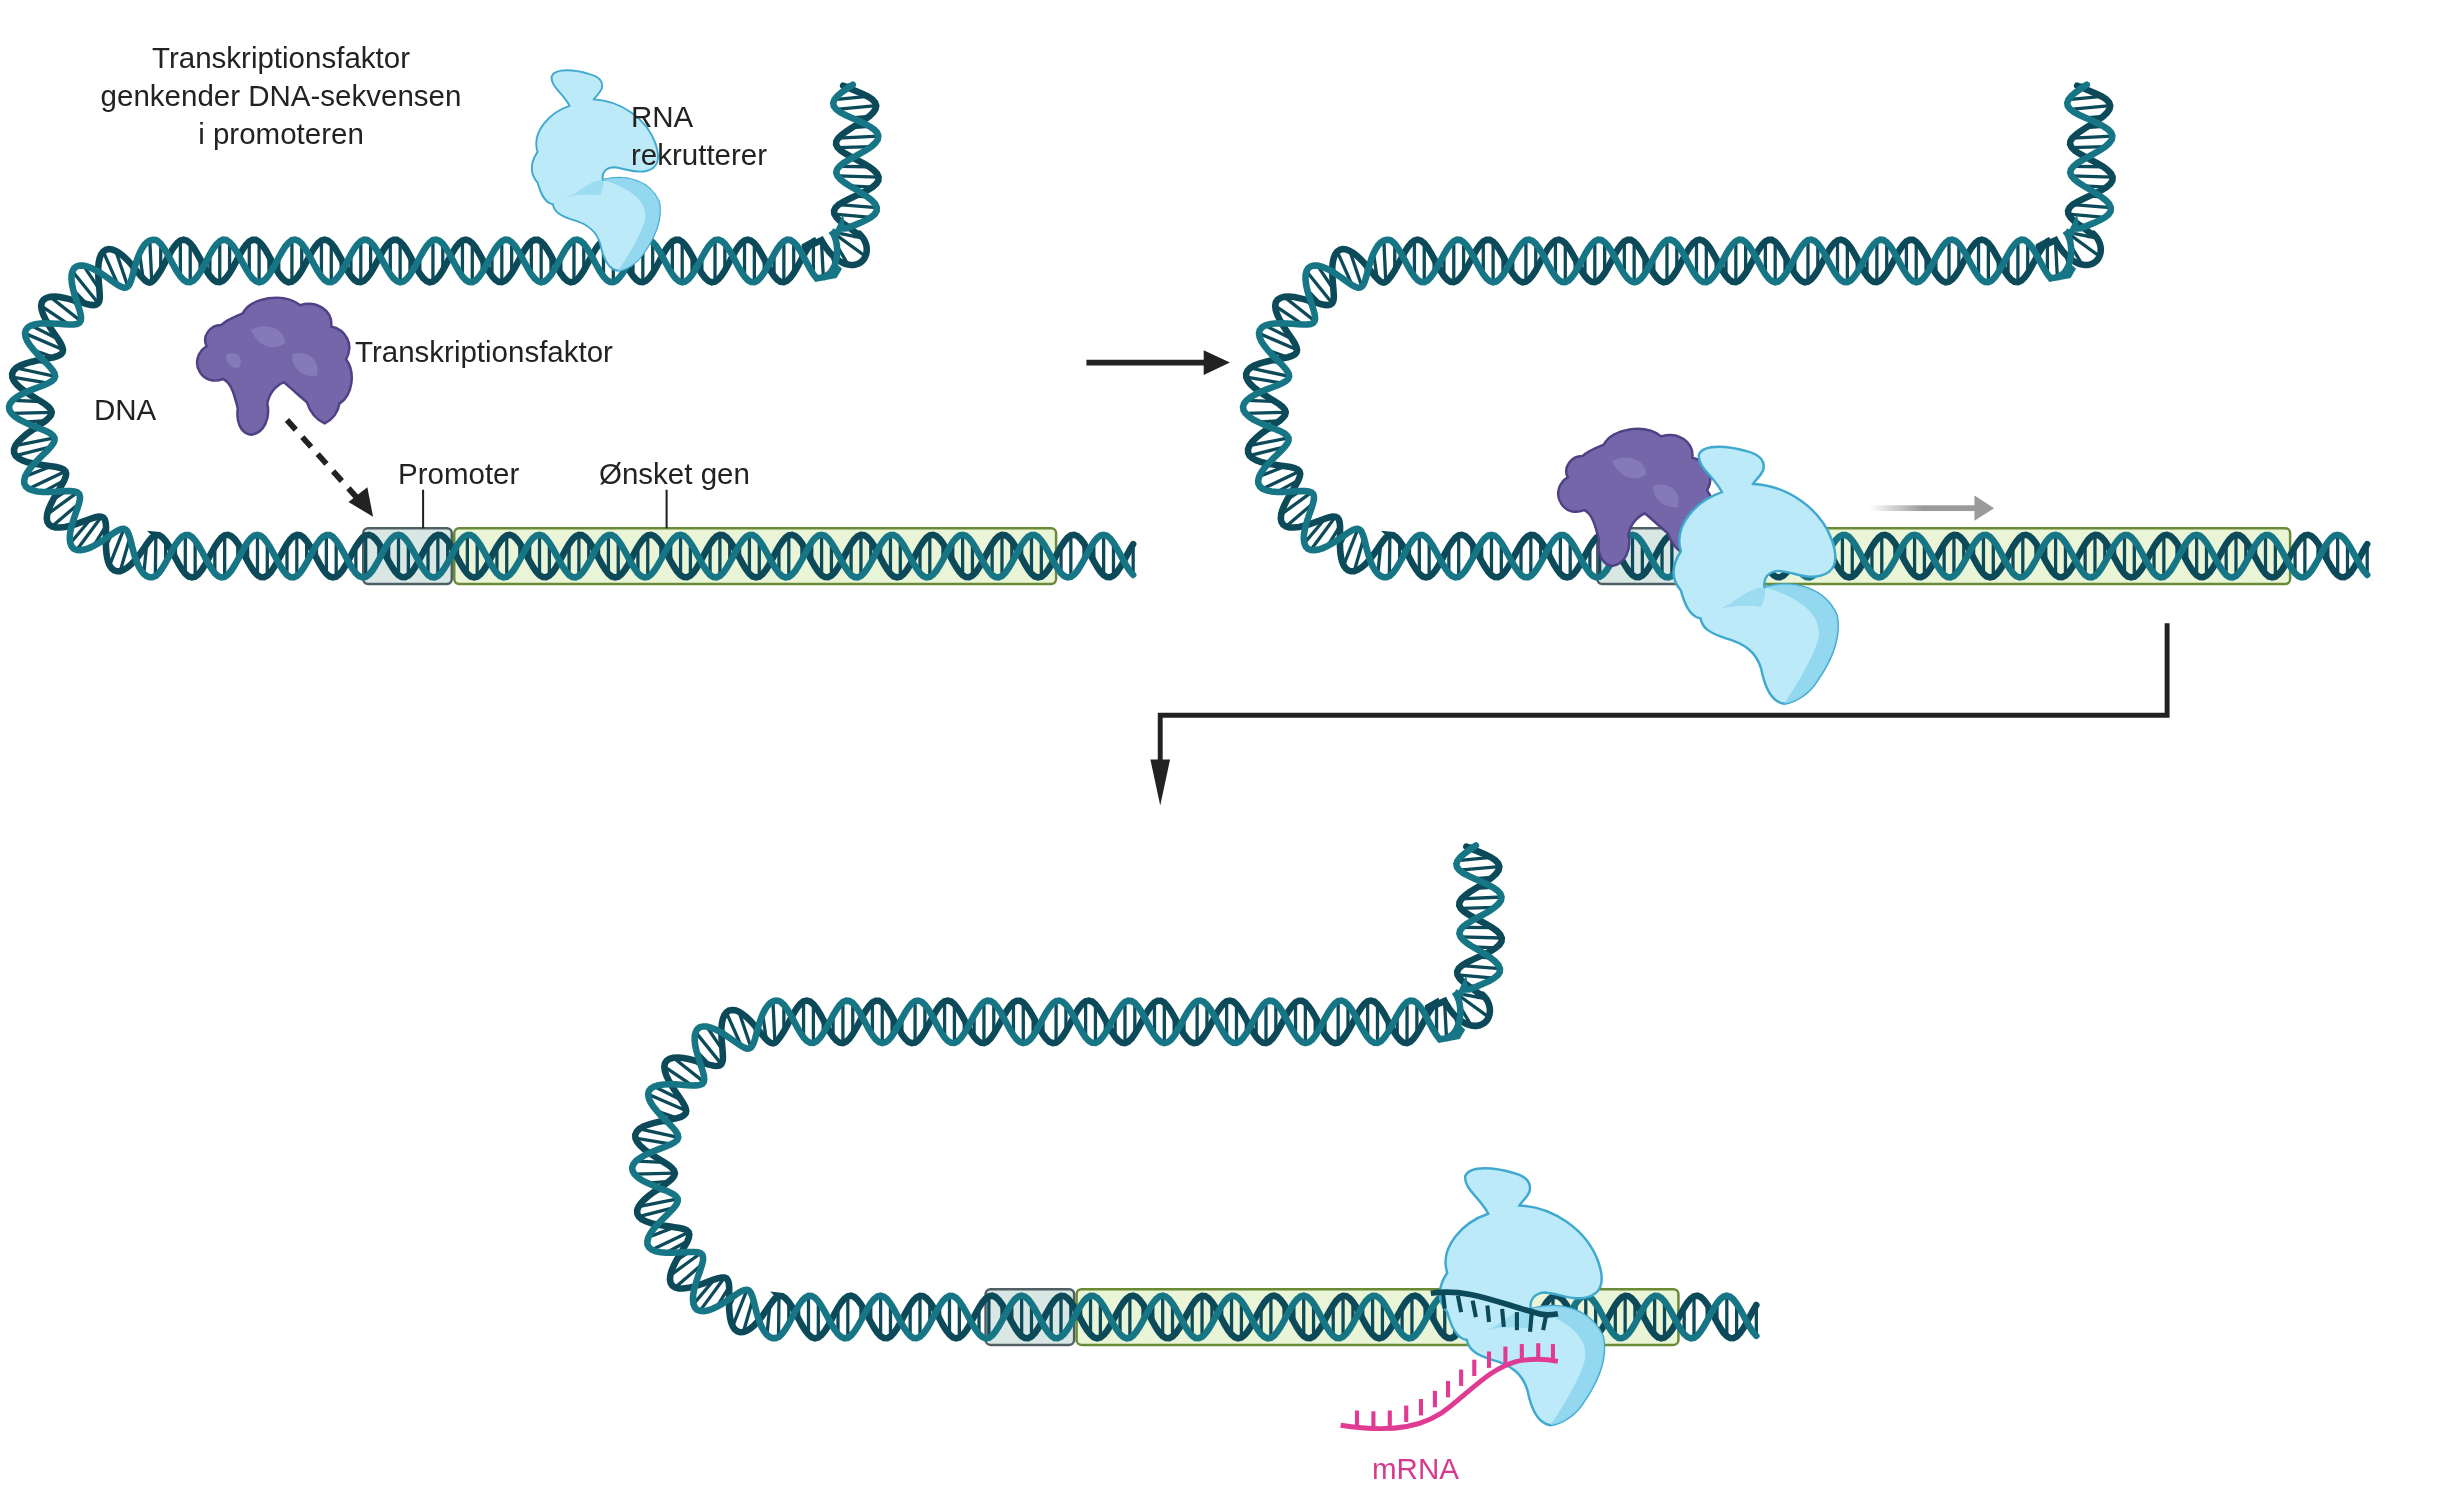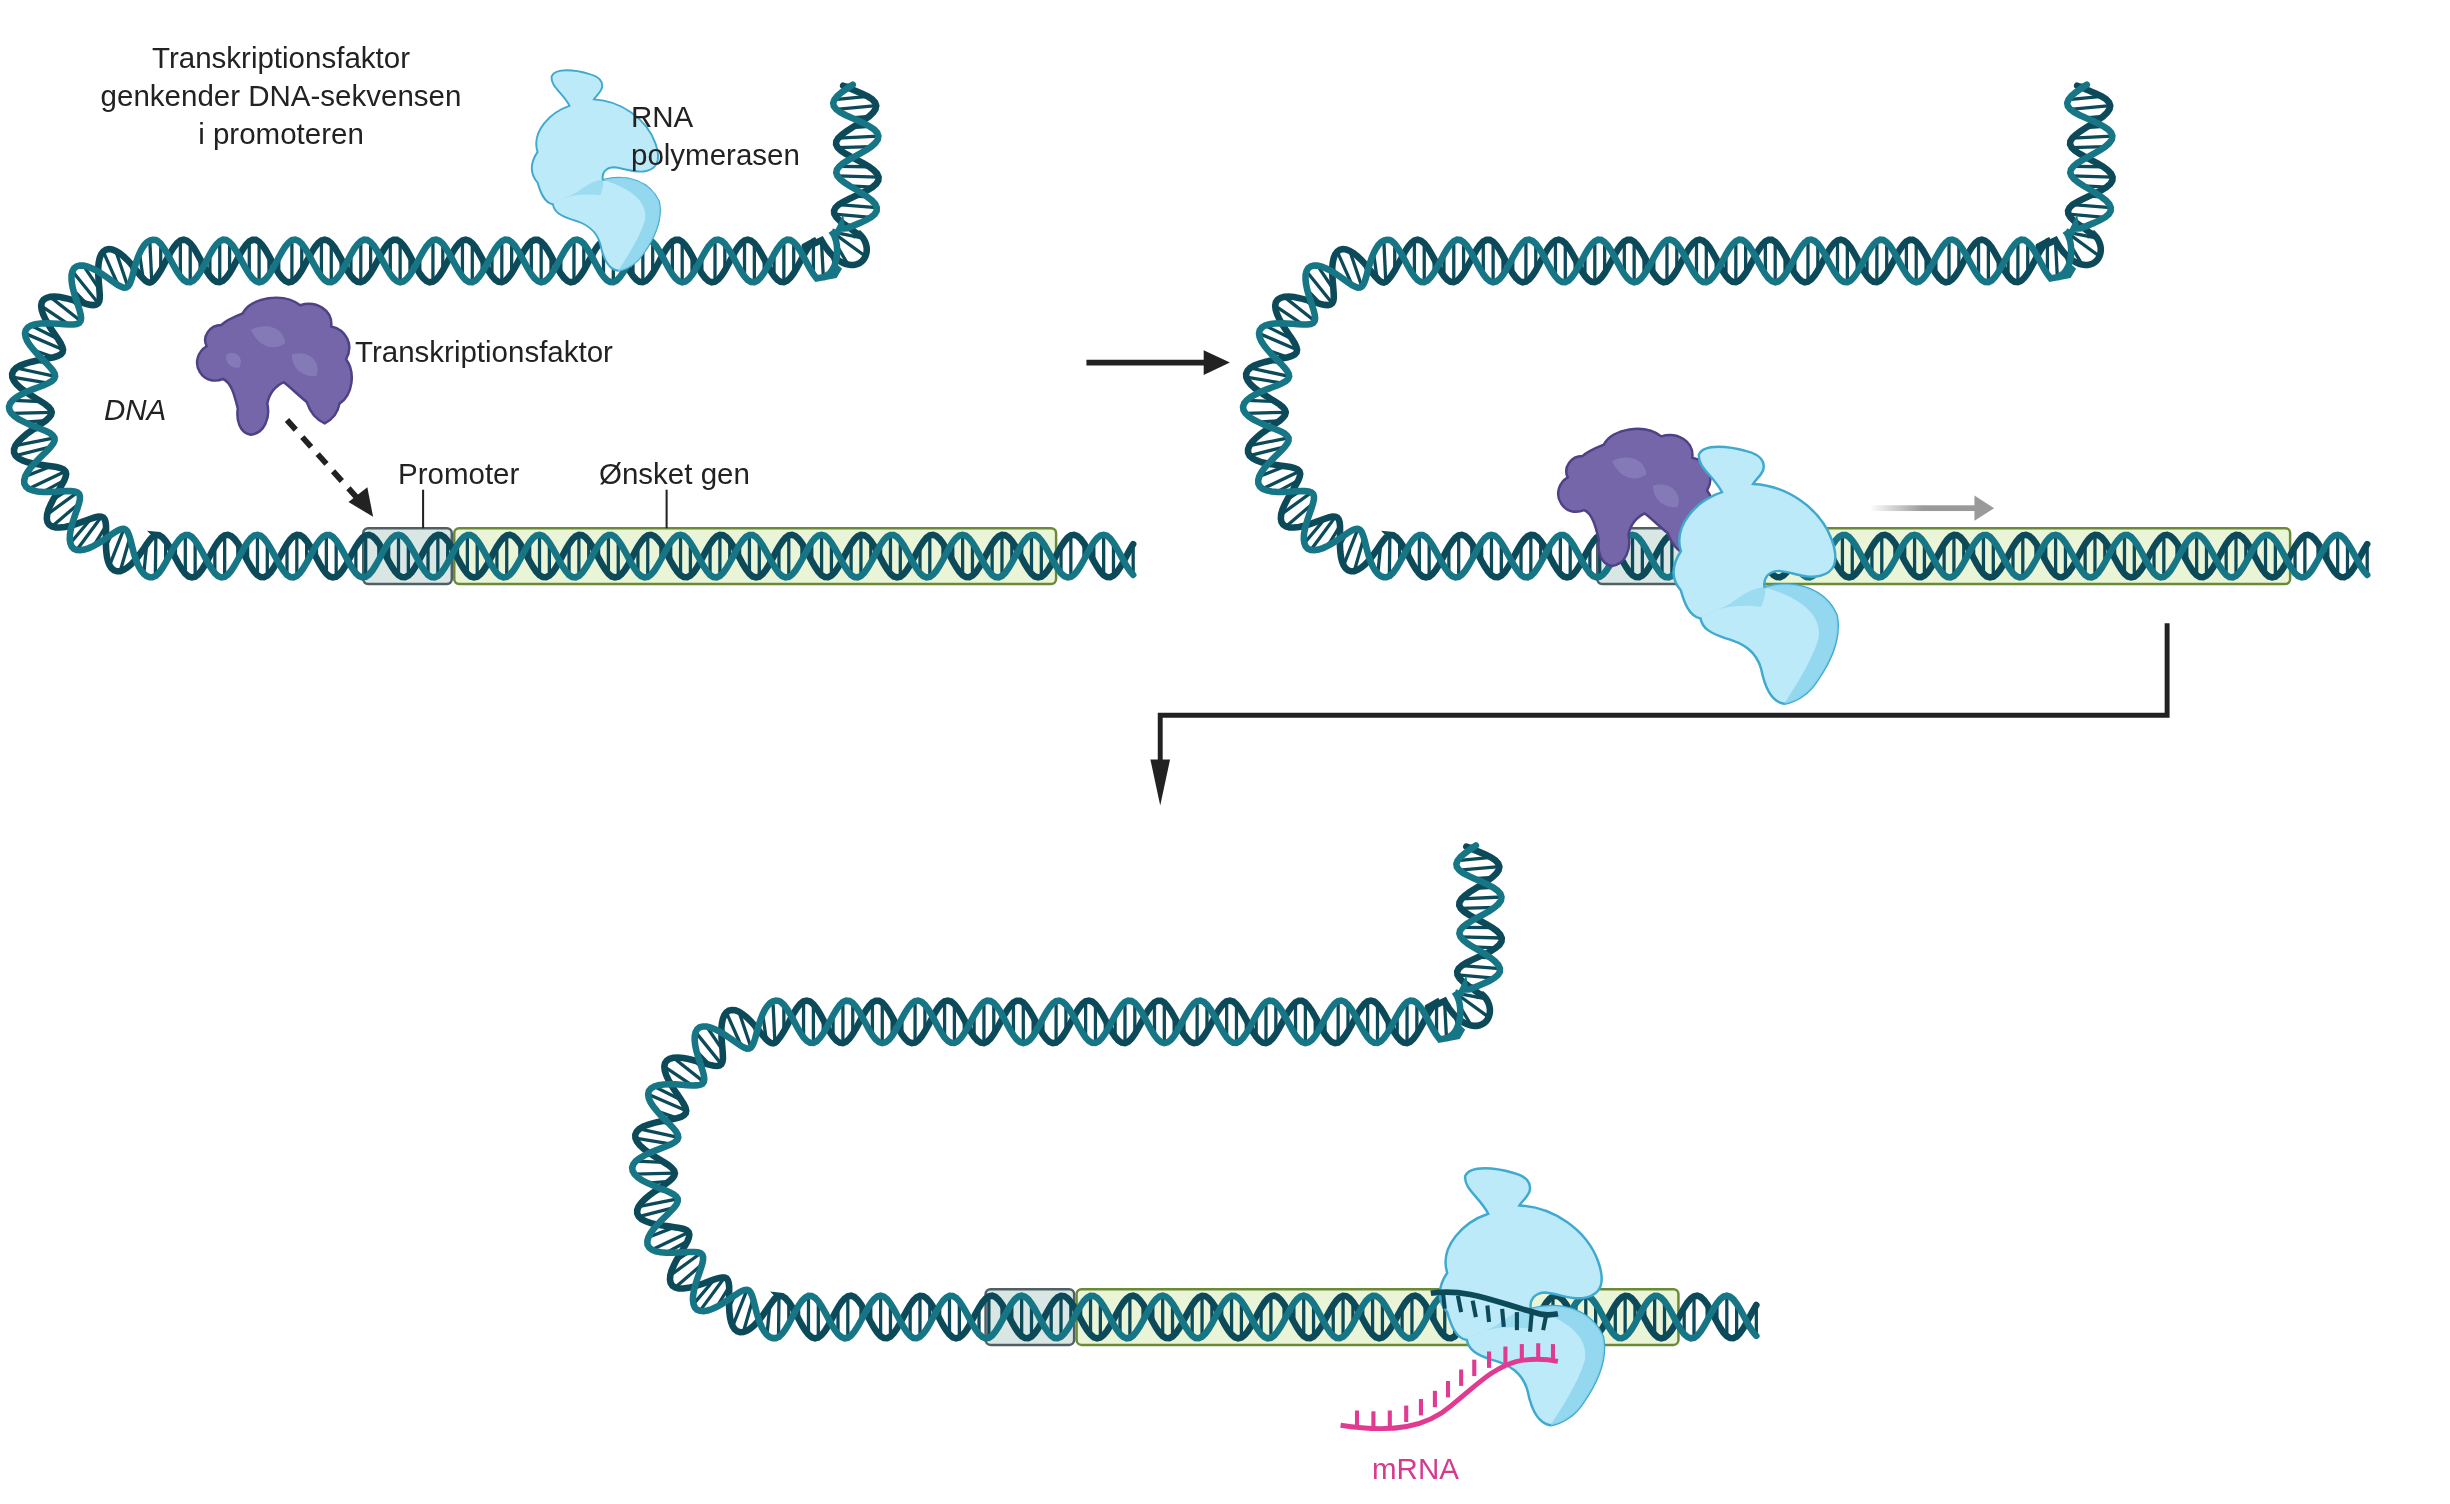--- a/index.html
+++ b/index.html
@@ -816,22 +816,22 @@
       <path d="M44,214 C60,200 92,196 118,200 C122,190 124,182 122,176 C108,176 94,186 80,196 C66,204 52,206 44,214 Z" fill="#8fd6ee" opacity="0.7"></path>
     </g>
   </defs>
 </svg>
 
   
   <div class="lbl center caption" style="left:281px; top:39px;">Transkriptionsfaktor
 genkender DNA-sekvensen
 i promoteren</div>
   <div class="lbl caption" style="left:631px; top:98px;">RNA
-polymerasen</div>
+rekrutterer</div>
   <div class="lbl" style="left:355px; top:333px;">Transkriptionsfaktor</div>
-  <div class="lbl" style="left:104px; top:391px;font-style:italic;">DNA</div>
+  <div class="lbl" style="left:94px; top:391px;">DNA</div>
   <div class="lbl" style="left:398px; top:455px;">Promoter</div>
   <div class="lbl" style="left:599px; top:455px;">Ønsket gen</div>
 
 
   <div class="lbl mrna-lbl" style="left:1360px; top:1450px;">mRNA</div>
 </div>
 
 
 </body></html>

